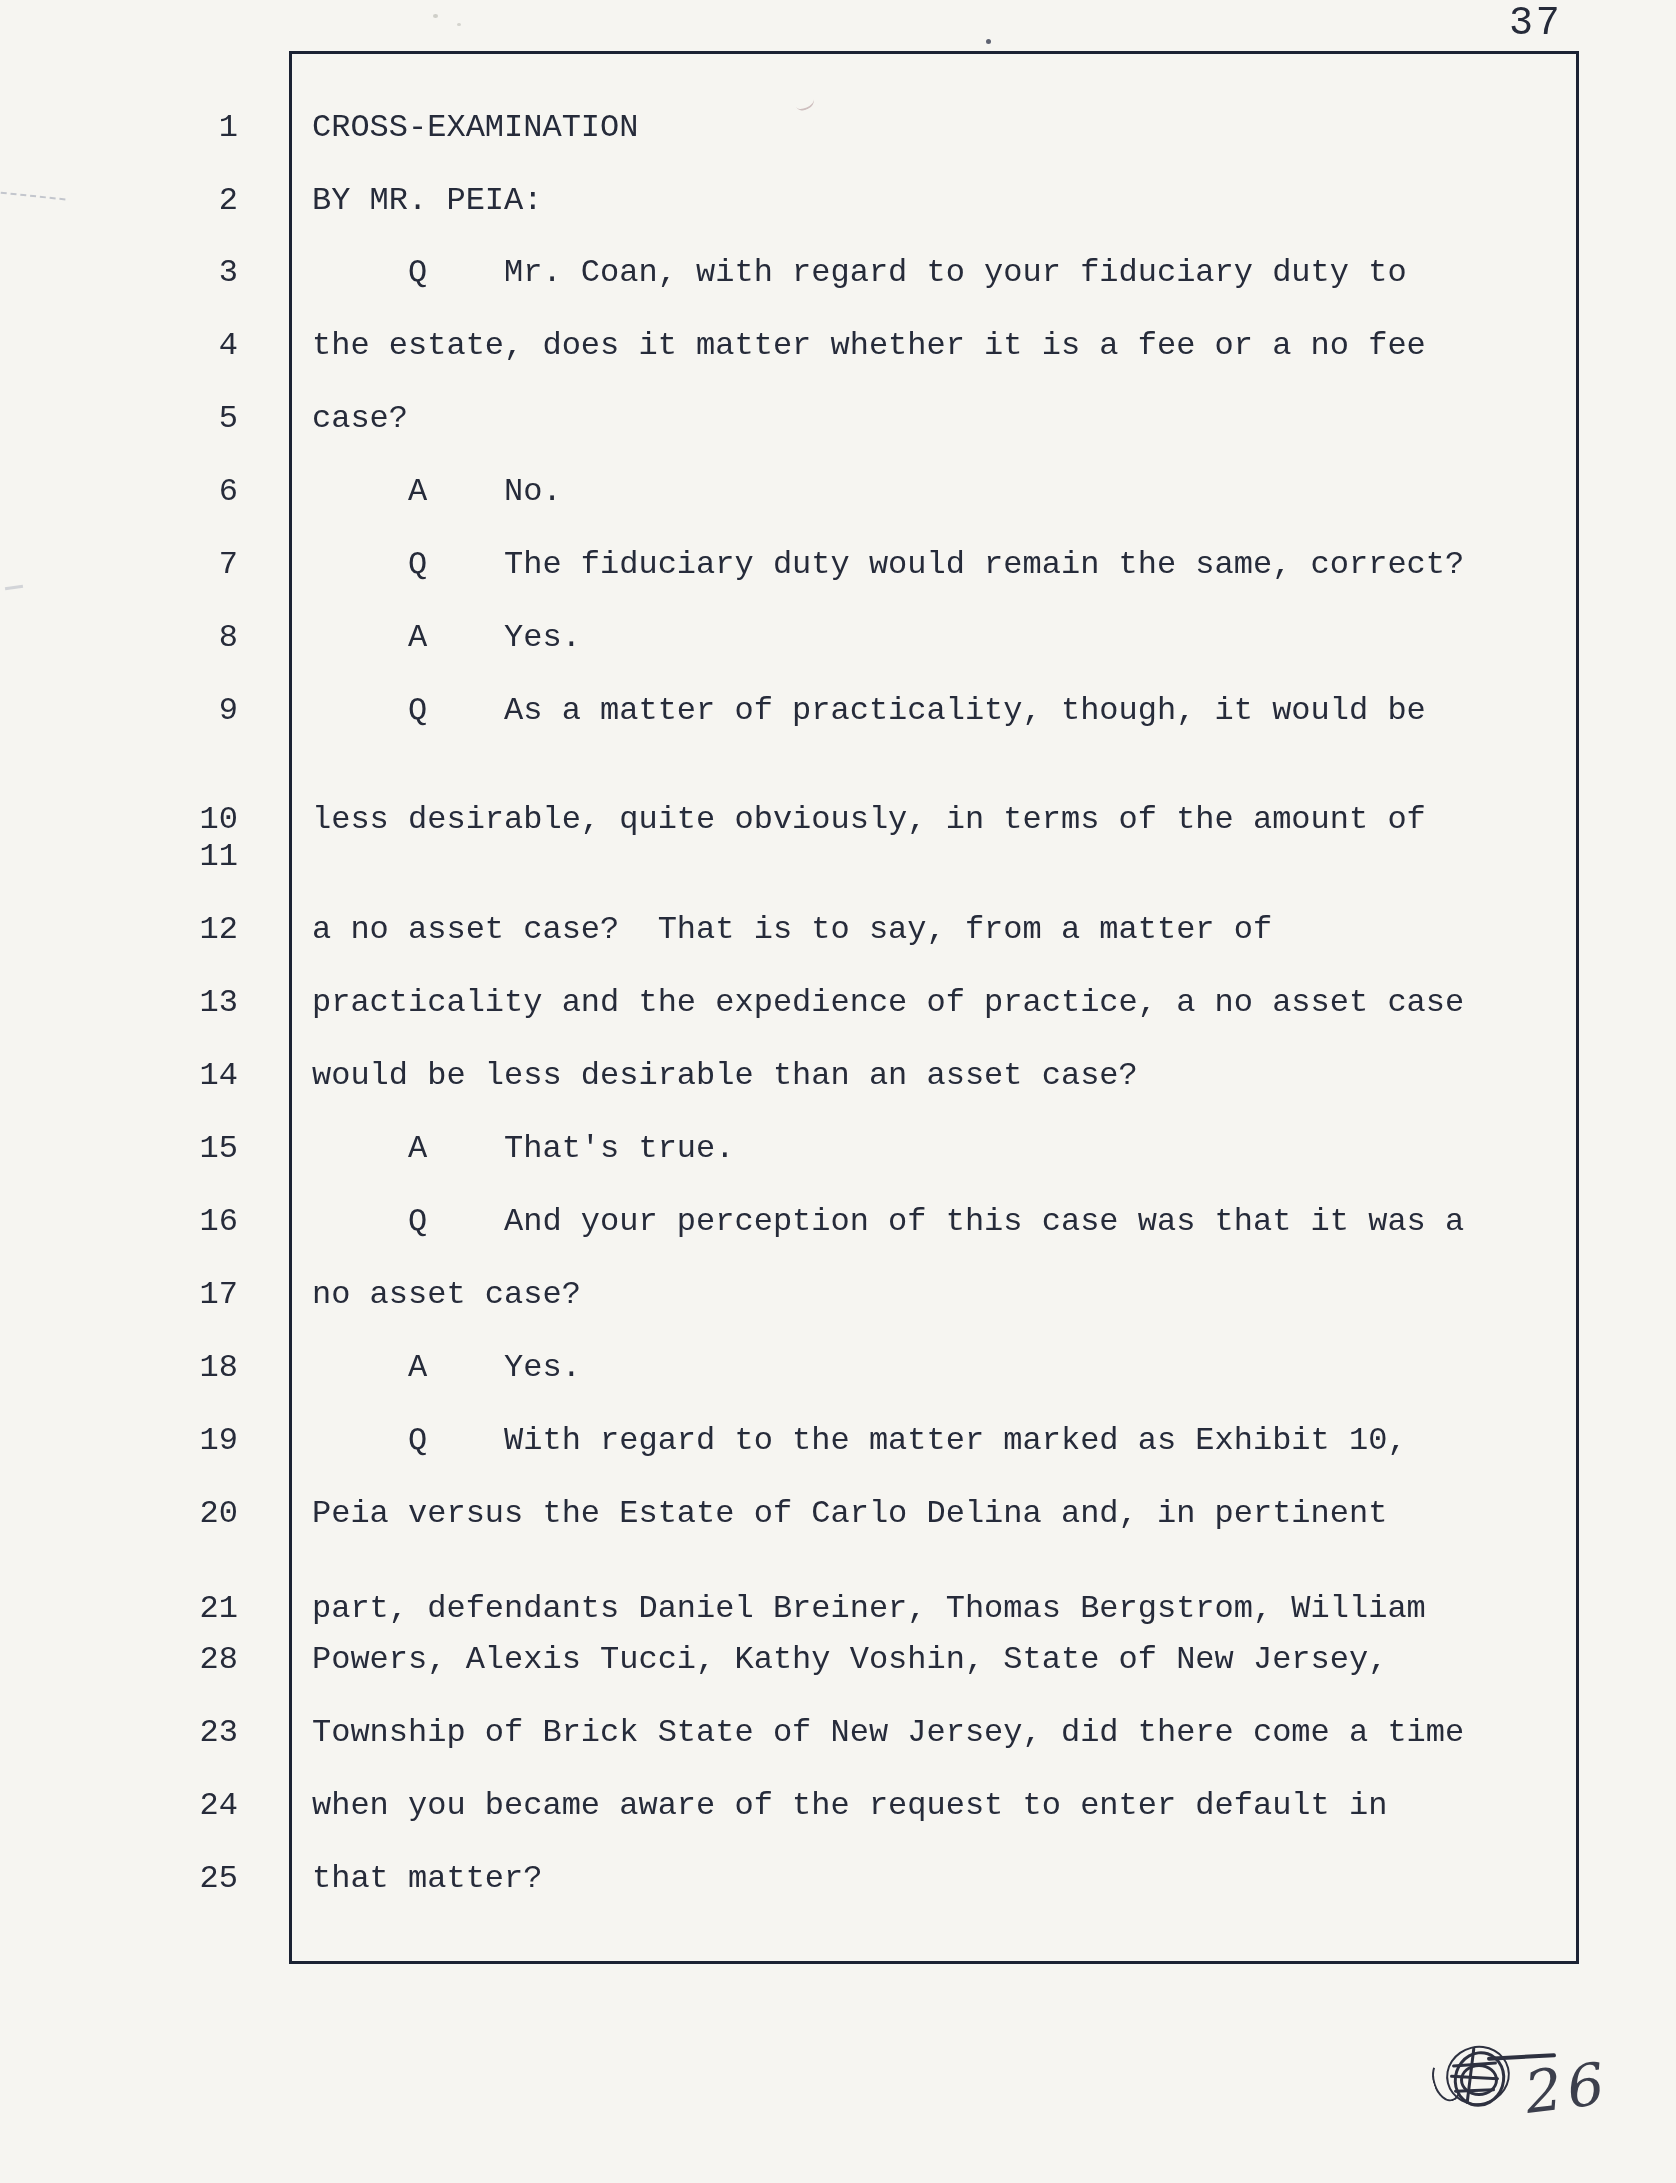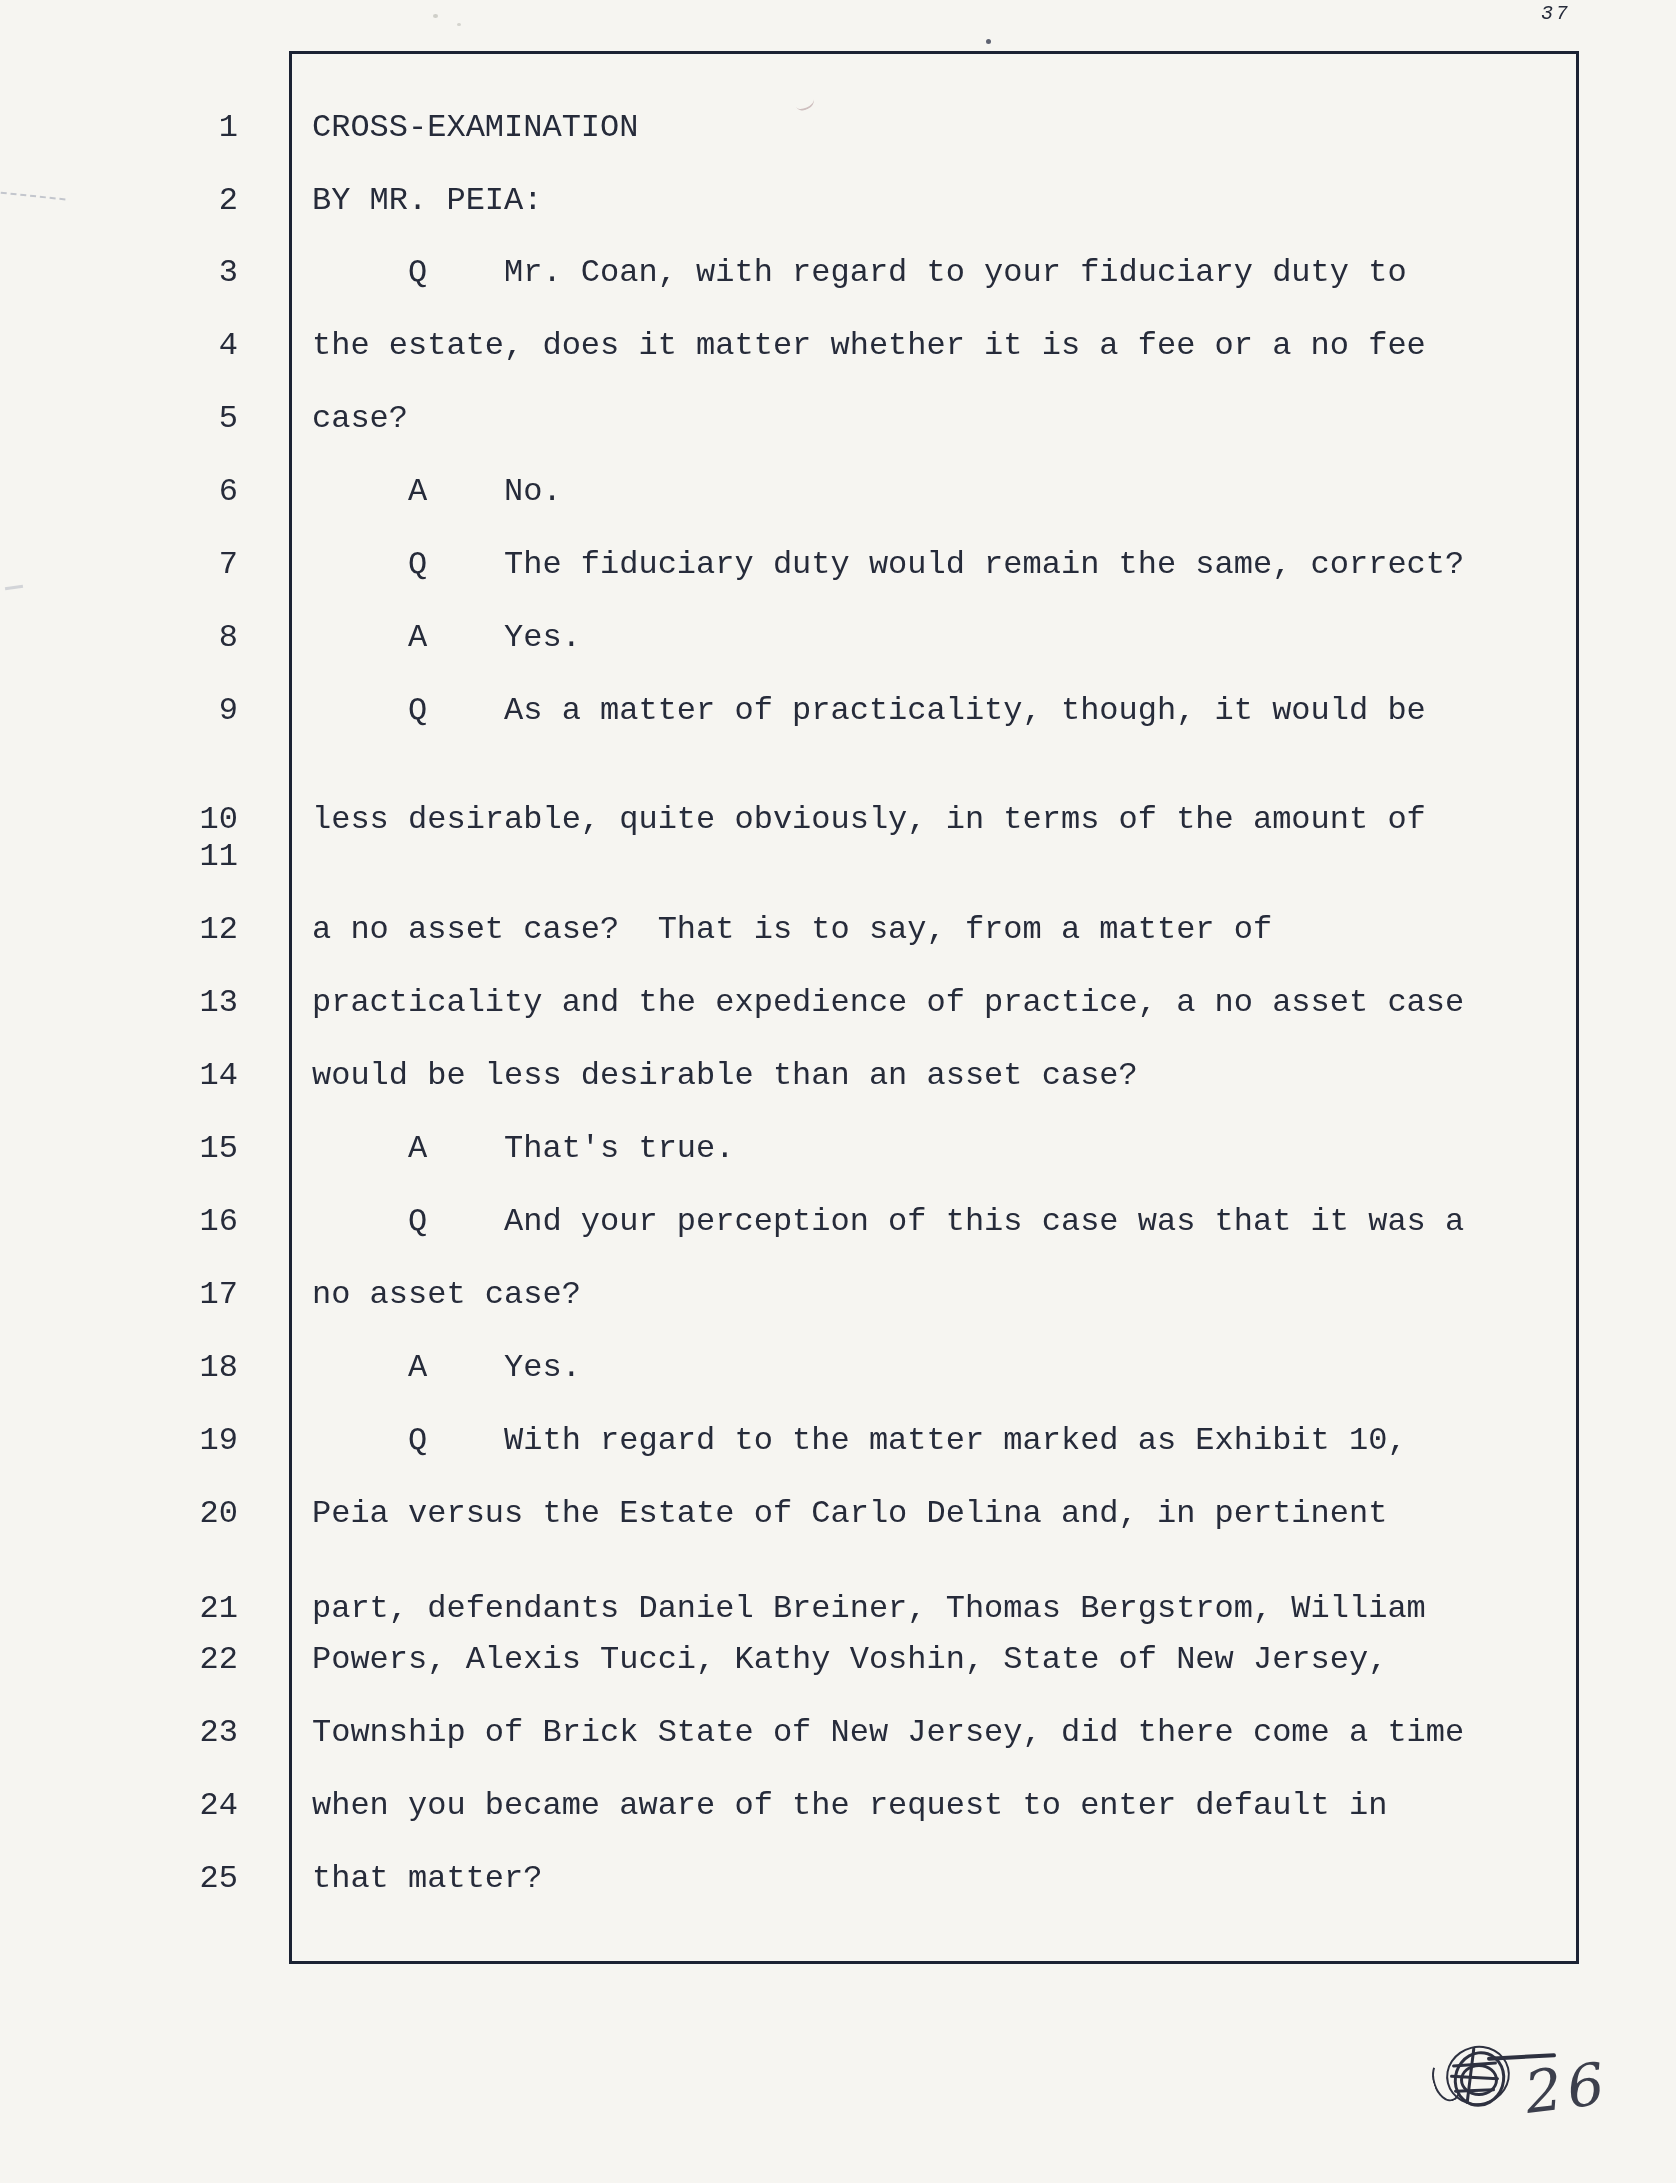--- a/index.html
+++ b/index.html
@@ -11,25 +11,24 @@
   html,body{margin:0;padding:0;background:#e8e7e3;}
   .sheet{
     position:relative;
     width:1677px;height:2183px;
     background:var(--paper);
     overflow:hidden;
     font-family:"Liberation Mono", monospace;
   }
   .pageno{
     position:absolute;
-    left:1541px;top:4px;
-    font-size:20px;line-height:1;
+    left:1509px;top:4px;
+    font-size:40px;line-height:1;
     letter-spacing:2.7px;
     color:var(--ink);
-    font-style:italic;
   }
   .text-box{
     position:absolute;
     left:289px;top:51px;
     width:1290px;height:1913px;
     border:3.4px solid var(--border);
     box-sizing:border-box;
   }
   .lines{position:absolute;left:0;top:0;width:100%;height:100%;}
   .line{
@@ -186,21 +185,21 @@
       </div>
       <div class="line" style="top: 1498px;">
         <span class="ln">20</span>
         <span class="lt">Peia versus the Estate of Carlo Delina and, in pertinent</span>
       </div>
       <div class="line" style="top: 1571px; margin-top: 22px;">
         <span class="ln">21</span>
         <span class="lt">part, defendants Daniel Breiner, Thomas Bergstrom, William</span>
       </div>
       <div class="line" style="top: 1644px;">
-        <span class="ln">22</span>
+        <span class="ln">28</span>
         <span class="lt">Powers, Alexis Tucci, Kathy Voshin, State of New Jersey,</span>
       </div>
       <div class="line" style="top: 1717px;">
         <span class="ln">23</span>
         <span class="lt">Township of Brick State of New Jersey, did there come a time</span>
       </div>
       <div class="line" style="top: 1790px;">
         <span class="ln">24</span>
         <span class="lt">when you became aware of the request to enter default in</span>
       </div>

